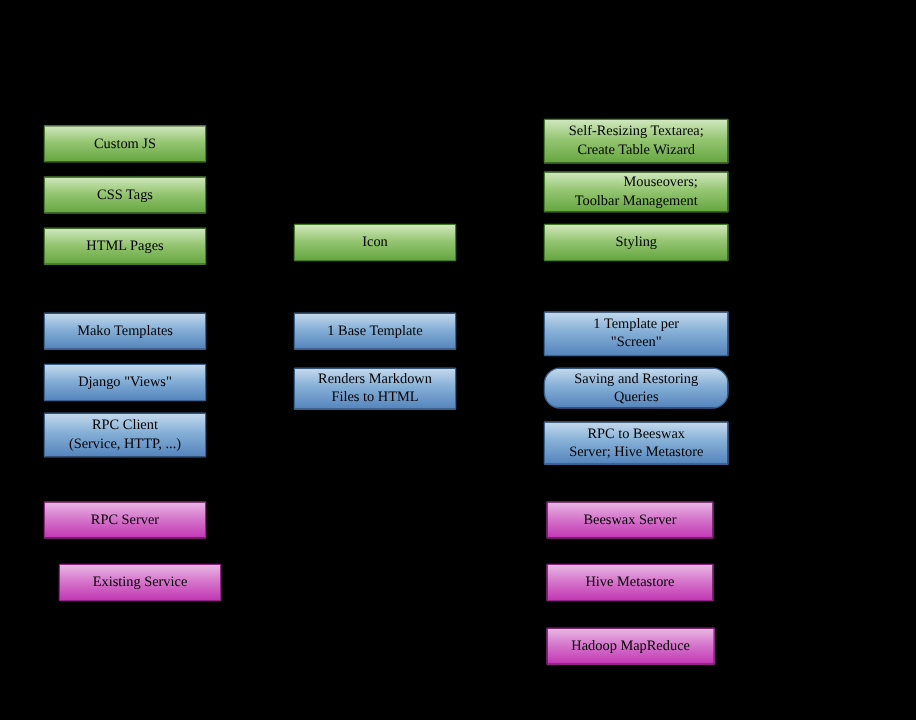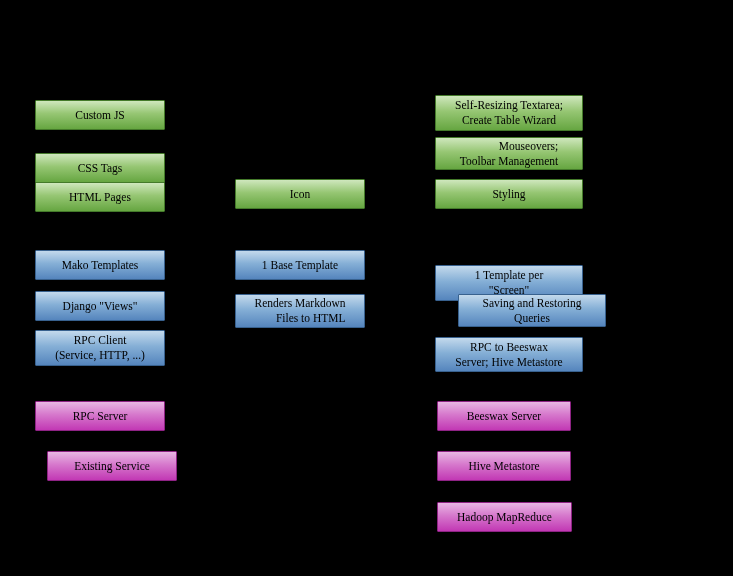--- a/index.html
+++ b/index.html
@@ -37,39 +37,39 @@
     background: linear-gradient(to bottom, #c3d9ec 0%, #85afd6 45%, #5585bd 100%);
     border: 1px solid #38618e;
   }
   .magenta {
     background: linear-gradient(to bottom, #e8b6e3 0%, #d678cc 45%, #c238b4 100%);
     border: 1px solid #8e2384;
   }
 
   
   .b-custom-js        { left:35px;  top:100px; width:130px; height:30px; }
-  .b-css-tags         { left:35px;  top:141px; width:130px; height:30px;margin-top:12px; }
+  .b-css-tags         { left:35px;  top:141px; width:130px; height:30px; }
   .b-html-pages       { left:35px;  top:182px; width:130px; height:30px; }
   .b-mako-templates   { left:35px;  top:250px; width:130px; height:30px; }
   .b-django-views     { left:35px;  top:291px; width:130px; height:30px; }
   .b-rpc-client       { left:35px;  top:330px; width:130px; height:36px; }
   .b-rpc-server       { left:35px;  top:401px; width:130px; height:30px; }
   .b-existing-service { left:35px;  top:451px; width:130px; height:30px;margin-left:12px; }
 
   
   .b-icon             { left:235px; top:179px; width:130px; height:30px; }
   .b-base-template    { left:235px; top:250px; width:130px; height:30px; }
-  .b-renders-markdown { left:235px; top:294px; width:130px; height:34px;text-align:right; }
+  .b-renders-markdown { left:235px; top:294px; width:130px; height:34px; }
 
   
   .b-self-resizing    { left:435px; top:95px;  width:148px; height:36px; }
   .b-mouseovers       { left:435px; top:137px; width:148px; height:33px;text-align:right; }
   .b-styling          { left:435px; top:179px; width:148px; height:30px; }
-  .b-template-screen  { left:435px; top:265px; width:148px; height:36px; }
-  .b-saving-queries   { left:458px; top:294px; width:148px; height:33px; }
+  .b-template-screen  { left:435px; top:249px; width:148px; height:36px; }
+  .b-saving-queries   { left:435px; top:294px; width:148px; height:33px;border-radius:13px; }
   .b-rpc-beeswax      { left:435px; top:337px; width:148px; height:35px; }
   .b-beeswax-server   { left:437px; top:401px; width:134px; height:30px; }
   .b-hive-metastore   { left:437px; top:451px; width:134px; height:30px; }
   .b-hadoop-mapreduce { left:437px; top:502px; width:135px; height:30px; }
 </style>
 </head>
 <body>
 
 <div id="canvas">
 

